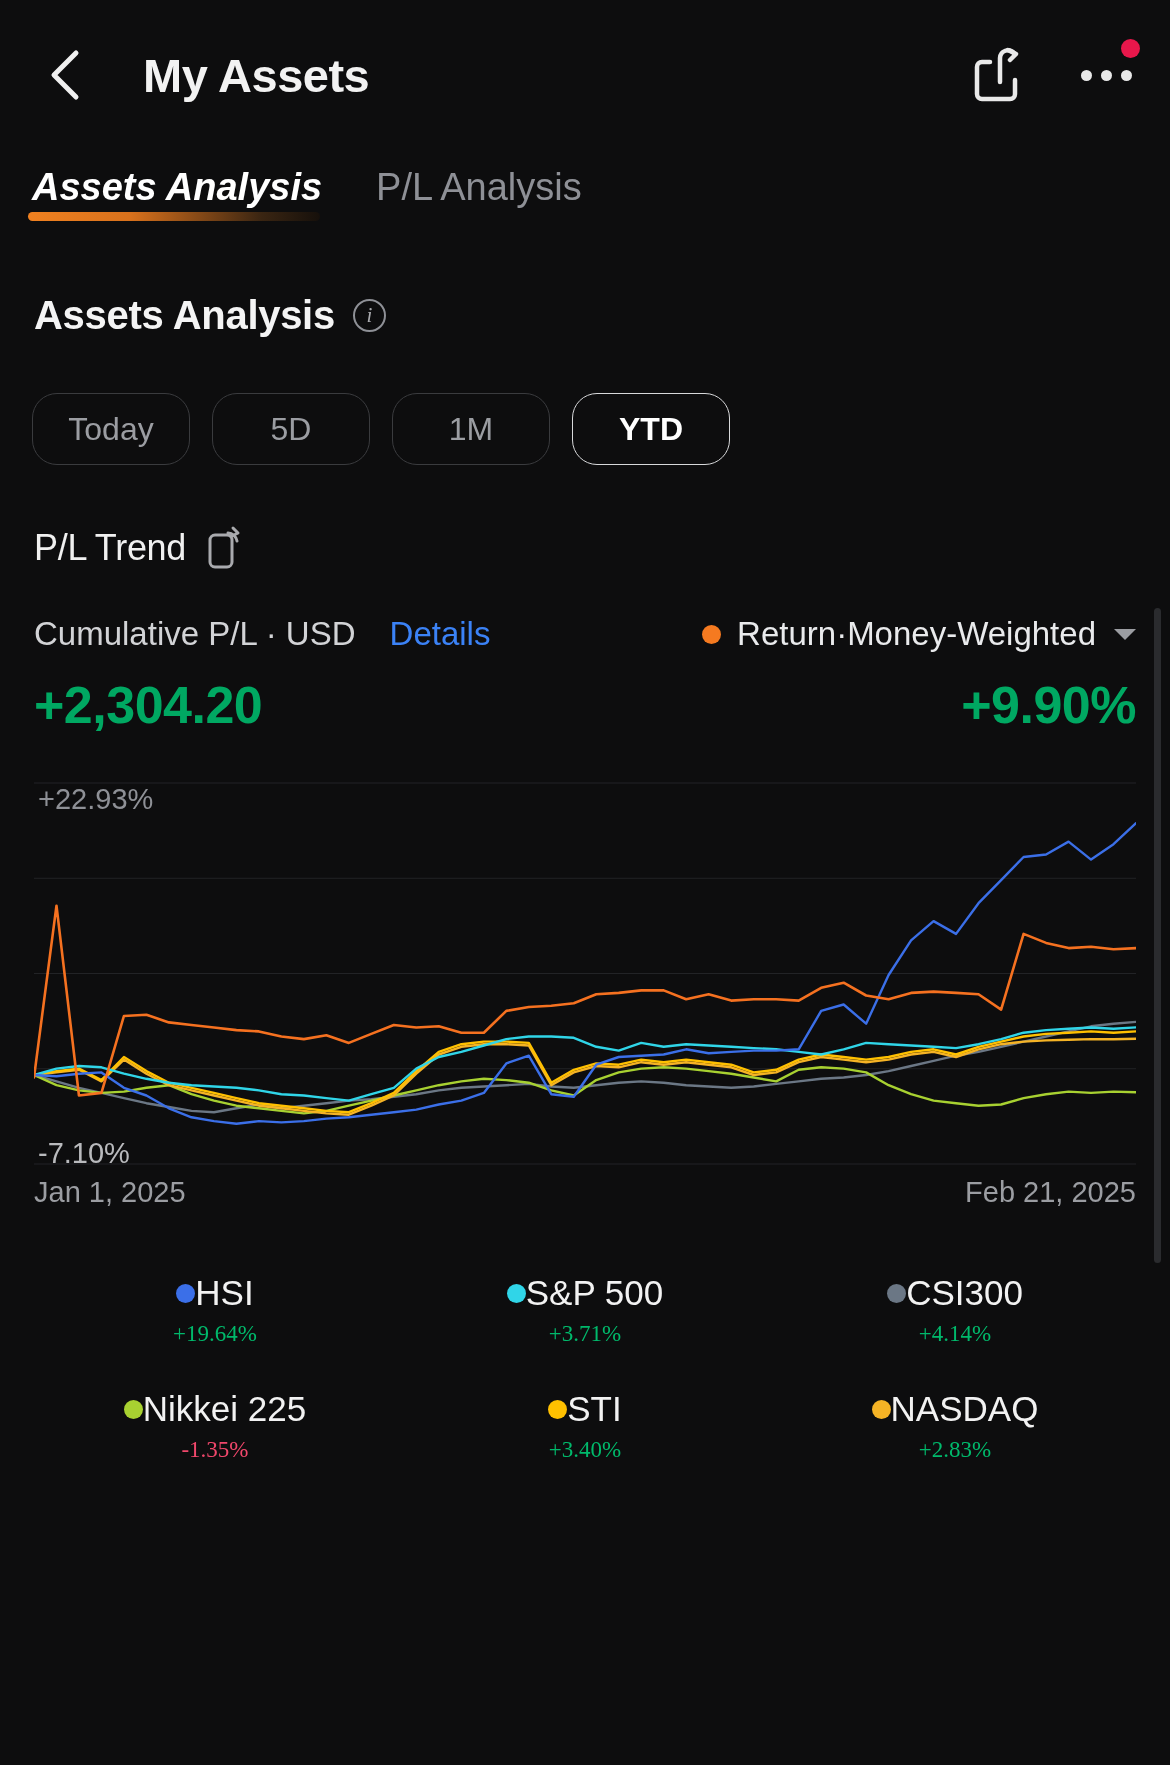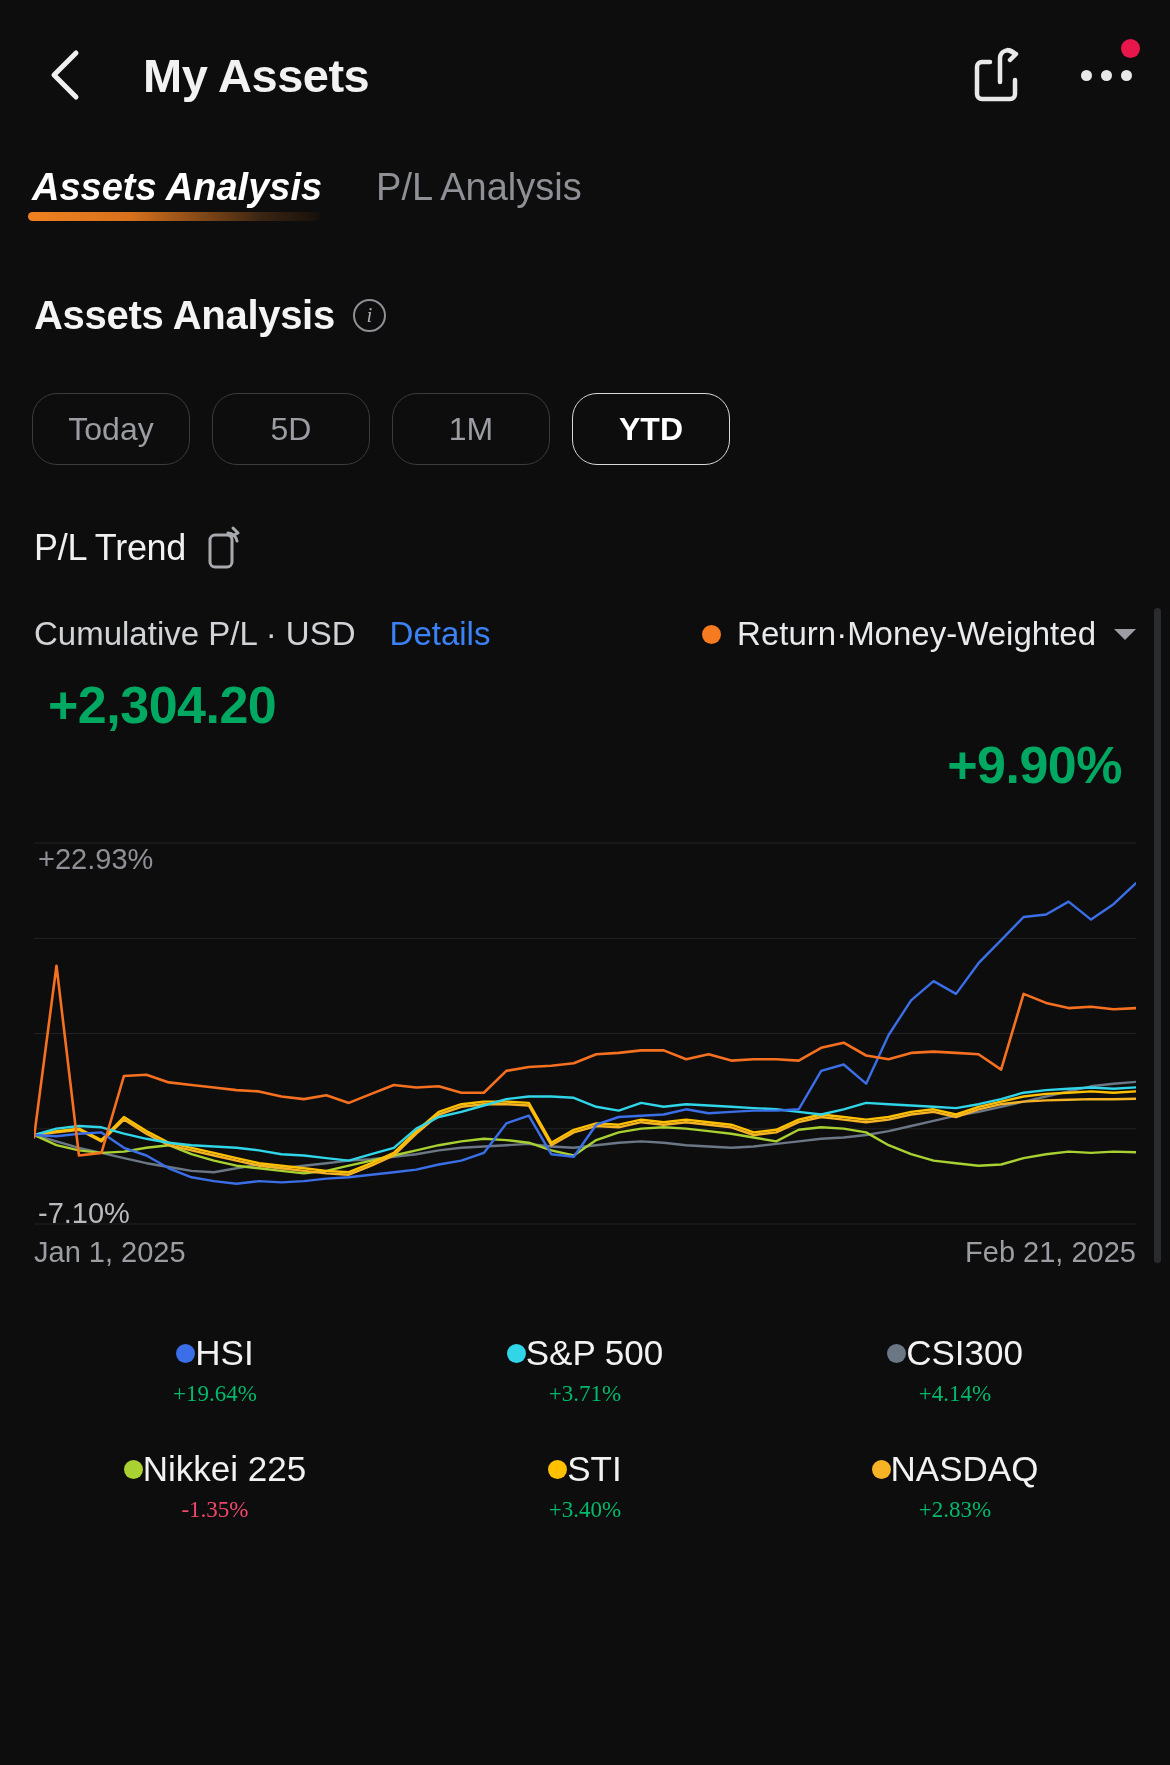--- a/index.html
+++ b/index.html
@@ -165,23 +165,22 @@
     display:flex; align-items:center; gap:16px;
     cursor:pointer;
   }
   .dot-orange { width:19px; height:19px; border-radius:50%; background:#f57a20; }
   .lbl-right { font-size:33px; color:#e9eaec; }
   .caret { width:0;height:0;border-left:11px solid transparent;border-right:11px solid transparent;border-top:11px solid #9b9da2; margin-left:2px; }
 
   .values-row {
     display:flex;
     align-items:baseline;
-    padding:0 48px;
+    padding:0 34px;
     margin-top:22px;
-    flex-direction:column;
   }
   .big-val { font-size:52px; font-weight:bold; color:#00a862; letter-spacing:-0.5px; }
   .big-val.right { margin-left:auto; }
 
   
   .chart-wrap {
     position:relative;
     margin-top:46px;
     padding:0 34px;
     height:385px;

